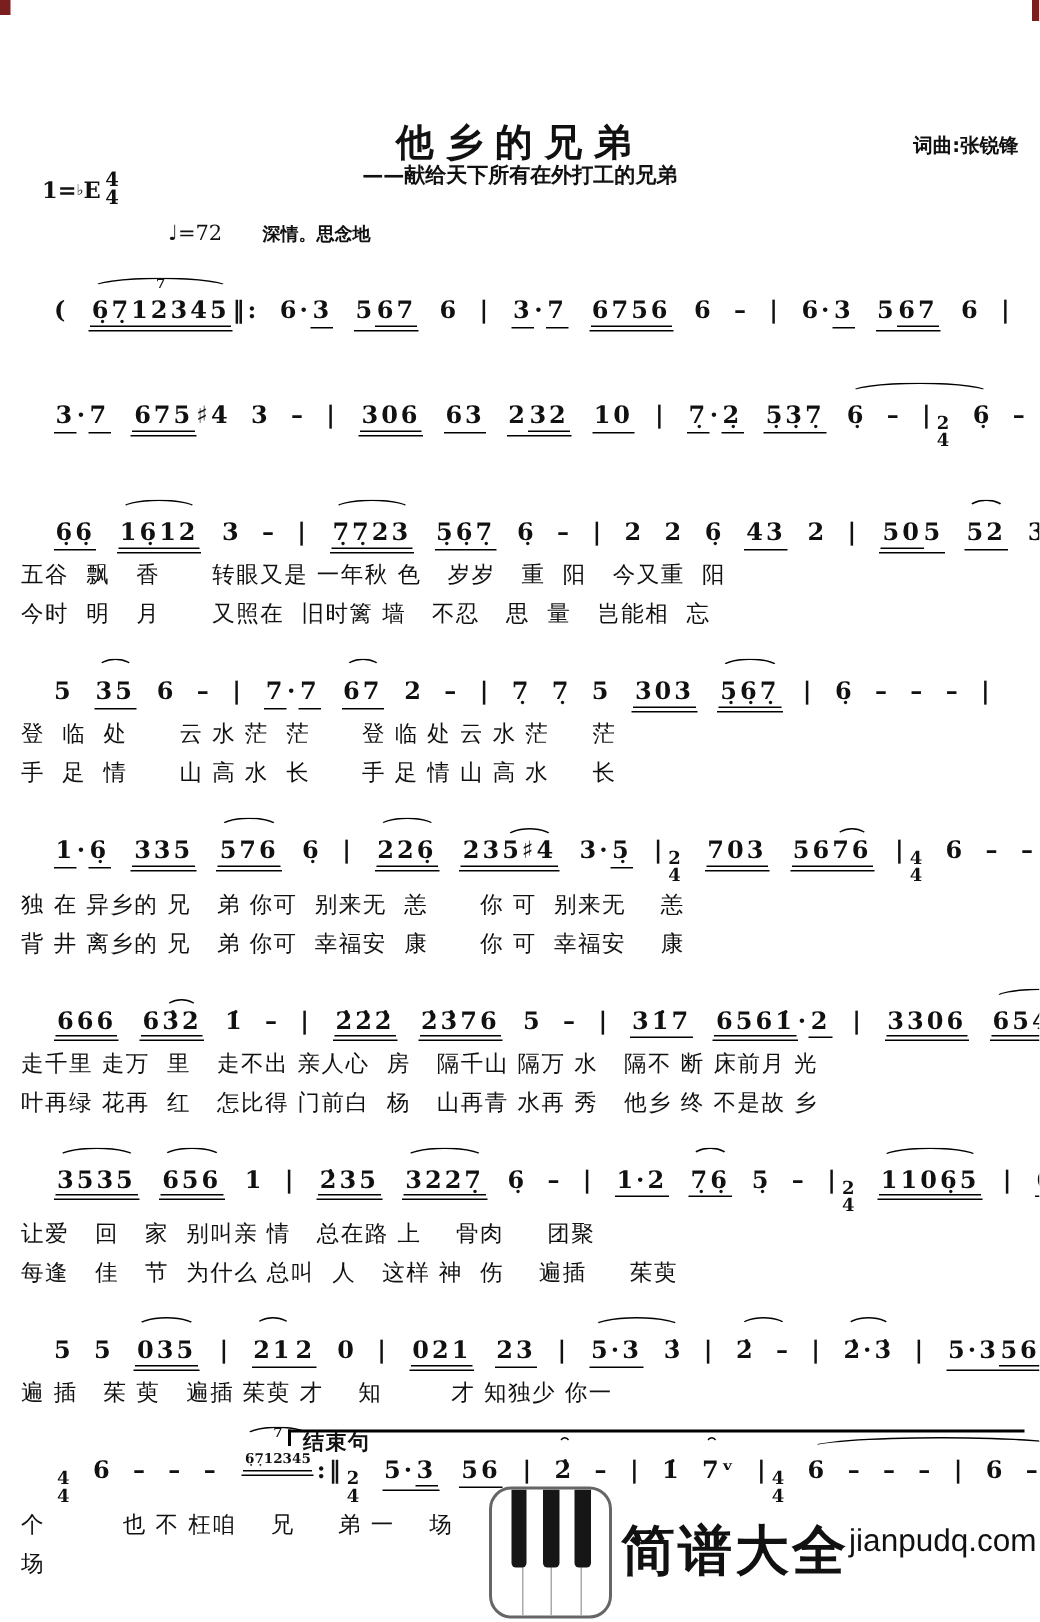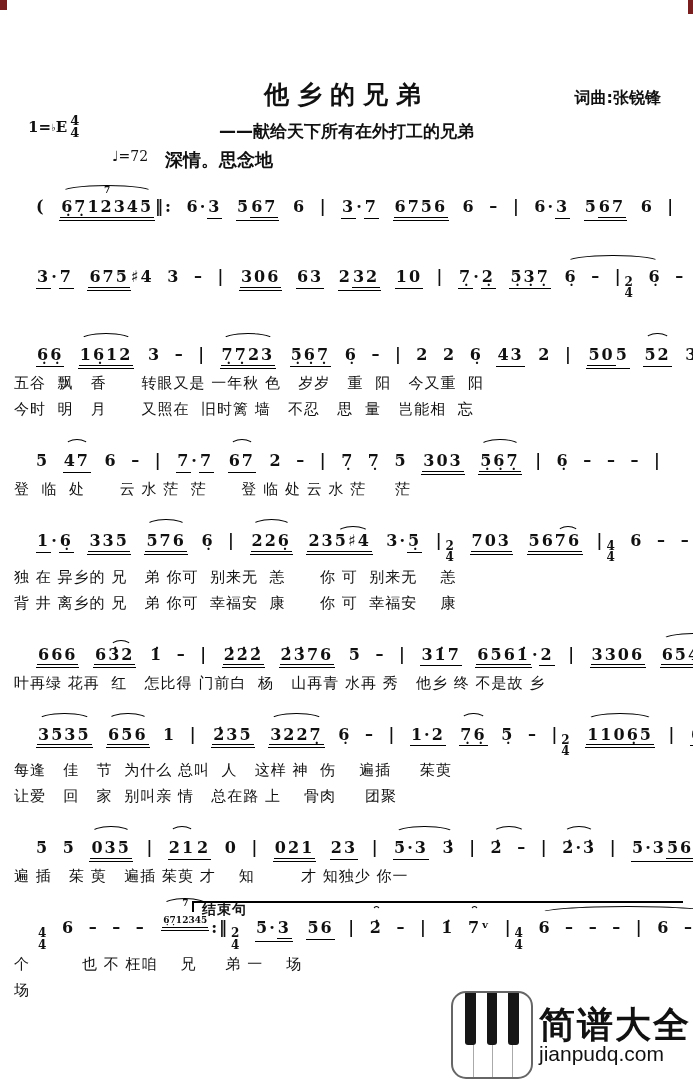--- a/index.html
+++ b/index.html
@@ -5,32 +5,32 @@
   html,body{margin:0;padding:0;background:#fff;}
   #page{position:relative;width:693px;height:1081px;background:#fff;overflow:hidden;
         font-family:"DejaVu Sans",sans-serif;color:#111;}
   .artifact{position:absolute;background:#7a1f1f;}
   .artifact.tl{left:0;top:0;width:7px;height:10px;}
   .artifact.tr{right:0;top:0;width:5px;height:14px;}
 
   
   .title{position:absolute;top:78px;left:0;width:100%;text-align:center;
          font-size:25px;font-weight:bold;letter-spacing:8px;}
-  .credit{position:absolute;top:88px;right:32px;font-size:16px;font-weight:bold;}
+  .credit{position:absolute;top:88px;right:14px;font-size:13px;font-weight:bold;}
   .keyrow{position:absolute;top:115px;left:28px;font-size:15px;font-weight:bold;
           font-family:"DejaVu Serif",serif;display:flex;align-items:center;}
   .keyrow sup{font-size:10px;}
   .meter{display:inline-flex;flex-direction:column;text-align:center;line-height:0.95;
          font-size:13px;margin-left:3px;font-weight:bold;}
   .meter em{font-style:normal;}
-  .dedication{position:absolute;top:120px;left:0;width:100%;text-align:center;
-              font-size:17px;font-weight:bold;}
+  .dedication{position:absolute;top:108px;left:0;width:100%;text-align:center;
+              font-size:14px;font-weight:bold;}
   .tempo{position:absolute;top:148px;left:112px;font-size:14px;
          font-family:"DejaVu Serif",serif;}
-  .expression{position:absolute;top:148px;left:165px;font-size:18px;font-weight:bold;}
+  .expression{position:absolute;top:148px;left:175px;font-size:12px;font-weight:bold;}
 
   
   #score{position:absolute;top:182px;left:14px;right:6px;}
   .system{position:relative;margin-bottom:14px;}
   .sys-a{margin-bottom:30px;}      
   .notes{font-family:"DejaVu Serif",serif;font-weight:bold;font-size:16px;
          letter-spacing:2px;word-spacing:6px;white-space:nowrap;line-height:30px;
          padding-top:10px;margin-left:22px;}
   .u{display:inline-block;border-bottom:1.6px solid #000;padding:0 1px 2px 1px;line-height:1.05;}
   .u .u{padding-bottom:1px;}
@@ -50,21 +50,21 @@
   .s9 .ending-label{position:absolute;top:-2px;left:188px;font-size:14px;font-weight:bold;
       font-family:Liberation Serif, serif;letter-spacing:1px;text-align:right;}
 
   
   .footer{position:absolute;right:2px;bottom:2px;display:flex;align-items:center;}
   .piano{position:relative;width:78px;height:84px;border:2px solid #666;border-radius:15px;
          background:#fff;overflow:hidden;margin-right:6px;}
   .piano .sep{position:absolute;top:0;bottom:0;width:1px;background:#aaa;}
   .piano .bk{position:absolute;top:0;height:62%;width:14%;background:#161616;
              border-radius:0 0 3px 3px;}
-  .brandbox{display:flex;flex-direction:column;align-items:flex-start;}
+  .brandbox{display:flex;flex-direction:row;align-items:flex-start;}
   .brand{font-size:36px;font-weight:bold;letter-spacing:2px;line-height:1.0;}
   .site{font-size:21px;line-height:1.0;font-family:Liberation Sans, sans-serif;}
 </style>
 </head>
 <body>
 
 <div id="page">
   <div class="artifact tl"></div>
   <div class="artifact tr"></div>
 
@@ -93,45 +93,47 @@
               <em>2</em>
               <em>4</em>
             </span> 6̣</span> – ) |</div>
     </div>
     <div class="system">
       <div class="notes"><span class="u">6̣6̣</span> <span class="slur"><span class="u"><span class="u">16̣12</span></span></span> 3 – | <span class="slur"><span class="u"><span class="u">7̣7̣23</span></span></span> <span class="u">5̣6̣7̣</span> 6̣ – | 2 2 6̣ <span class="u">43</span> 2 | <span class="u"><span class="u">50</span>5</span> <span class="slur"><span class="u">52</span></span> 3 – |</div>
       <div class="lyric">五谷  飘   香      转眼又是 一年秋 色   岁岁   重  阳   今又重  阳</div>
       <div class="lyric">今时  明   月      又照在  旧时篱 墙   不忍   思  量   岂能相  忘</div>
     </div>
     <div class="system">
-      <div class="notes">5 <span class="slur"><span class="u">47</span></span> 6 – | <span class="u">7</span>·<span class="u">7</span> <span class="slur"><span class="u">67</span></span> 2 – | 7̣ 7̣ 5 <span class="u"><span class="u">303</span></span> <span class="slur"><span class="u"><span class="u">5̣6̣7̣</span></span></span> | 6̣ – – – |</div>
+      <div class="notes">5 <span class="slur"><span class="u">35</span></span> 6 – | <span class="u">7</span>·<span class="u">7</span> <span class="slur"><span class="u">67</span></span> 2 – | 7̣ 7̣ 5 <span class="u"><span class="u">303</span></span> <span class="slur"><span class="u"><span class="u">5̣6̣7̣</span></span></span> | 6̣ – – – |</div>
       <div class="lyric">登  临  处      云 水 茫  茫      登 临 处 云 水 茫     茫</div>
+      <div class="lyric">手  足  情      山 高 水  长      手 足 情 山 高 水     长</div>
     </div>
     <div class="system">
       <div class="notes"><span class="u">1</span>·<span class="u">6̣</span> <span class="u"><span class="u">335</span></span> <span class="slur"><span class="u"><span class="u">576</span></span></span> 6̣ | <span class="slur"><span class="u"><span class="u">226̣</span></span></span> <span class="u"><span class="u">23<span class="slur">5♯4</span></span></span> 3·<span class="u">5̣</span> |<span class="ts">
             <em>2</em>
             <em>4</em>
           </span> <span class="u"><span class="u">703</span></span> <span class="u"><span class="u">56<span class="slur">76</span></span></span> |<span class="ts">
             <em>4</em>
             <em>4</em>
           </span> 6 – – – |</div>
       <div class="lyric">独 在 异乡的 兄   弟 你可  别来无  恙      你 可  别来无    恙</div>
       <div class="lyric">背 井 离乡的 兄   弟 你可  幸福安  康      你 可  幸福安    康</div>
     </div>
     <div class="system">
       <div class="notes"><span class="u"><span class="u">666</span></span> <span class="u"><span class="u">6<span class="slur">3̇2</span></span></span> 1̇ – | <span class="u"><span class="u">2̇2̇2̇</span></span> <span class="u"><span class="u">2̇3̇76</span></span> 5 – | <span class="u">31̇7</span> <span class="u"><span class="u">6561̇</span></span>·<span class="u">2</span> | <span class="u"><span class="u">3306</span></span> <span class="slur"><span class="u"><span class="u">65432</span></span></span> – |</div>
+      <div class="lyric">走千里 走万  里   走不出 亲人心  房   隔千山 隔万 水   隔不 断 床前月 光</div>
       <div class="lyric">叶再绿 花再  红   怎比得 门前白  杨   山再青 水再 秀   他乡 终 不是故 乡</div>
     </div>
     <div class="system">
       <div class="notes"><span class="slur"><span class="u"><span class="u">3535</span></span></span> <span class="slur"><span class="u"><span class="u">656</span></span></span> 1 | <span class="u"><span class="u">2̇35</span></span> <span class="slur"><span class="u"><span class="u">3227̣</span></span></span> 6̣ – | <span class="u">1·2</span> <span class="slur"><span class="u">7̣6̣</span></span> 5̣ – |<span class="ts">
             <em>2</em>
             <em>4</em>
           </span> <span class="slur"><span class="u"><span class="u">1106̣5</span></span></span> | <span class="u">6̣6̣</span> 0 |</div>
+      <div class="lyric">让爱   回   家  别叫亲 情   总在路 上    骨肉     团聚</div>
       <div class="lyric">每逢   佳   节  为什么 总叫  人   这样 神  伤    遍插     茱萸</div>
-      <div class="lyric">让爱   回   家  别叫亲 情   总在路 上    骨肉     团聚</div>
     </div>
     <div class="system">
       <div class="notes">5 5 <span class="slur"><span class="u"><span class="u">035</span></span></span> | <span class="slur"><span class="u">21</span></span><span class="u">2</span> 0 | <span class="u"><span class="u">021</span></span> <span class="u">23</span> | <span class="slur"><span class="u">5·3</span> 3̇</span> | <span class="slur">2̇ –</span> | <span class="slur">2̇·3̇</span> | <span class="u">5·3<span class="u">56</span></span> <span class="u">21̇7</span> |</div>
       <div class="lyric">遍 插   茱 萸   遍插 茱萸 才    知        才 知独少 你一</div>
     </div>
     <div class="system s9">
       <div class="bracket"></div>
       <div class="ending-label">结束句</div>
       <div class="notes">
         <span><span class="ts">

